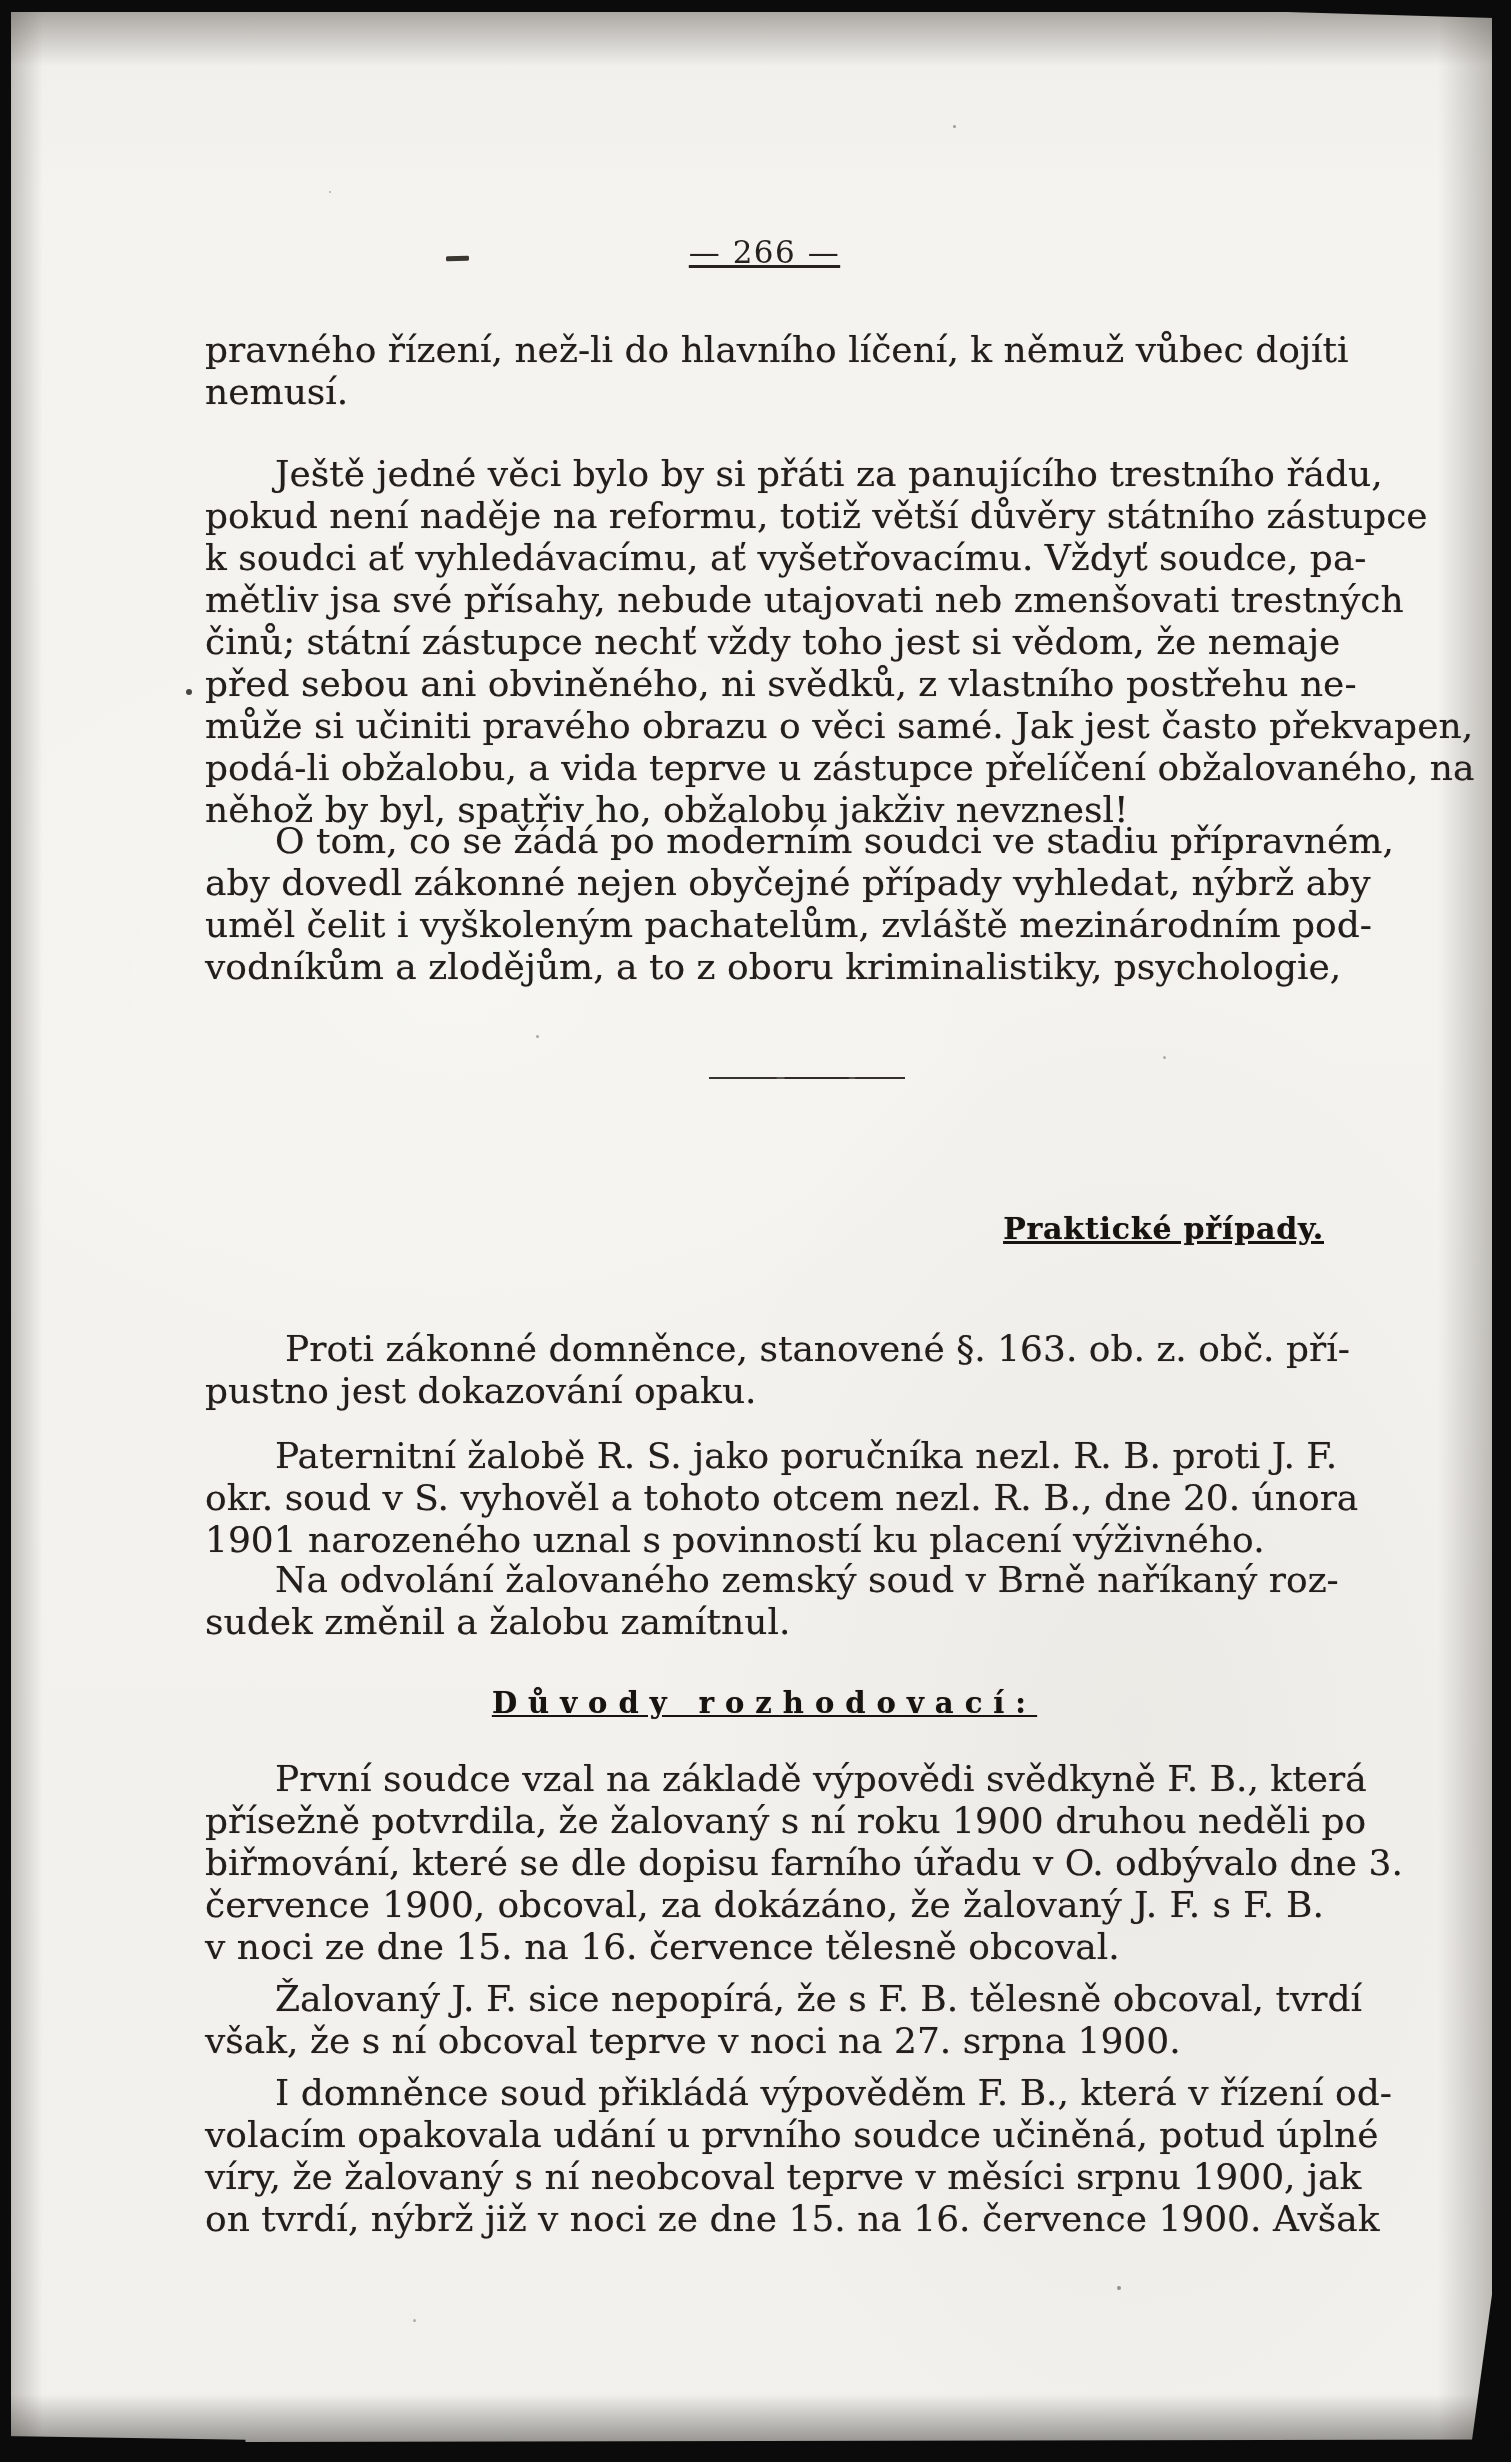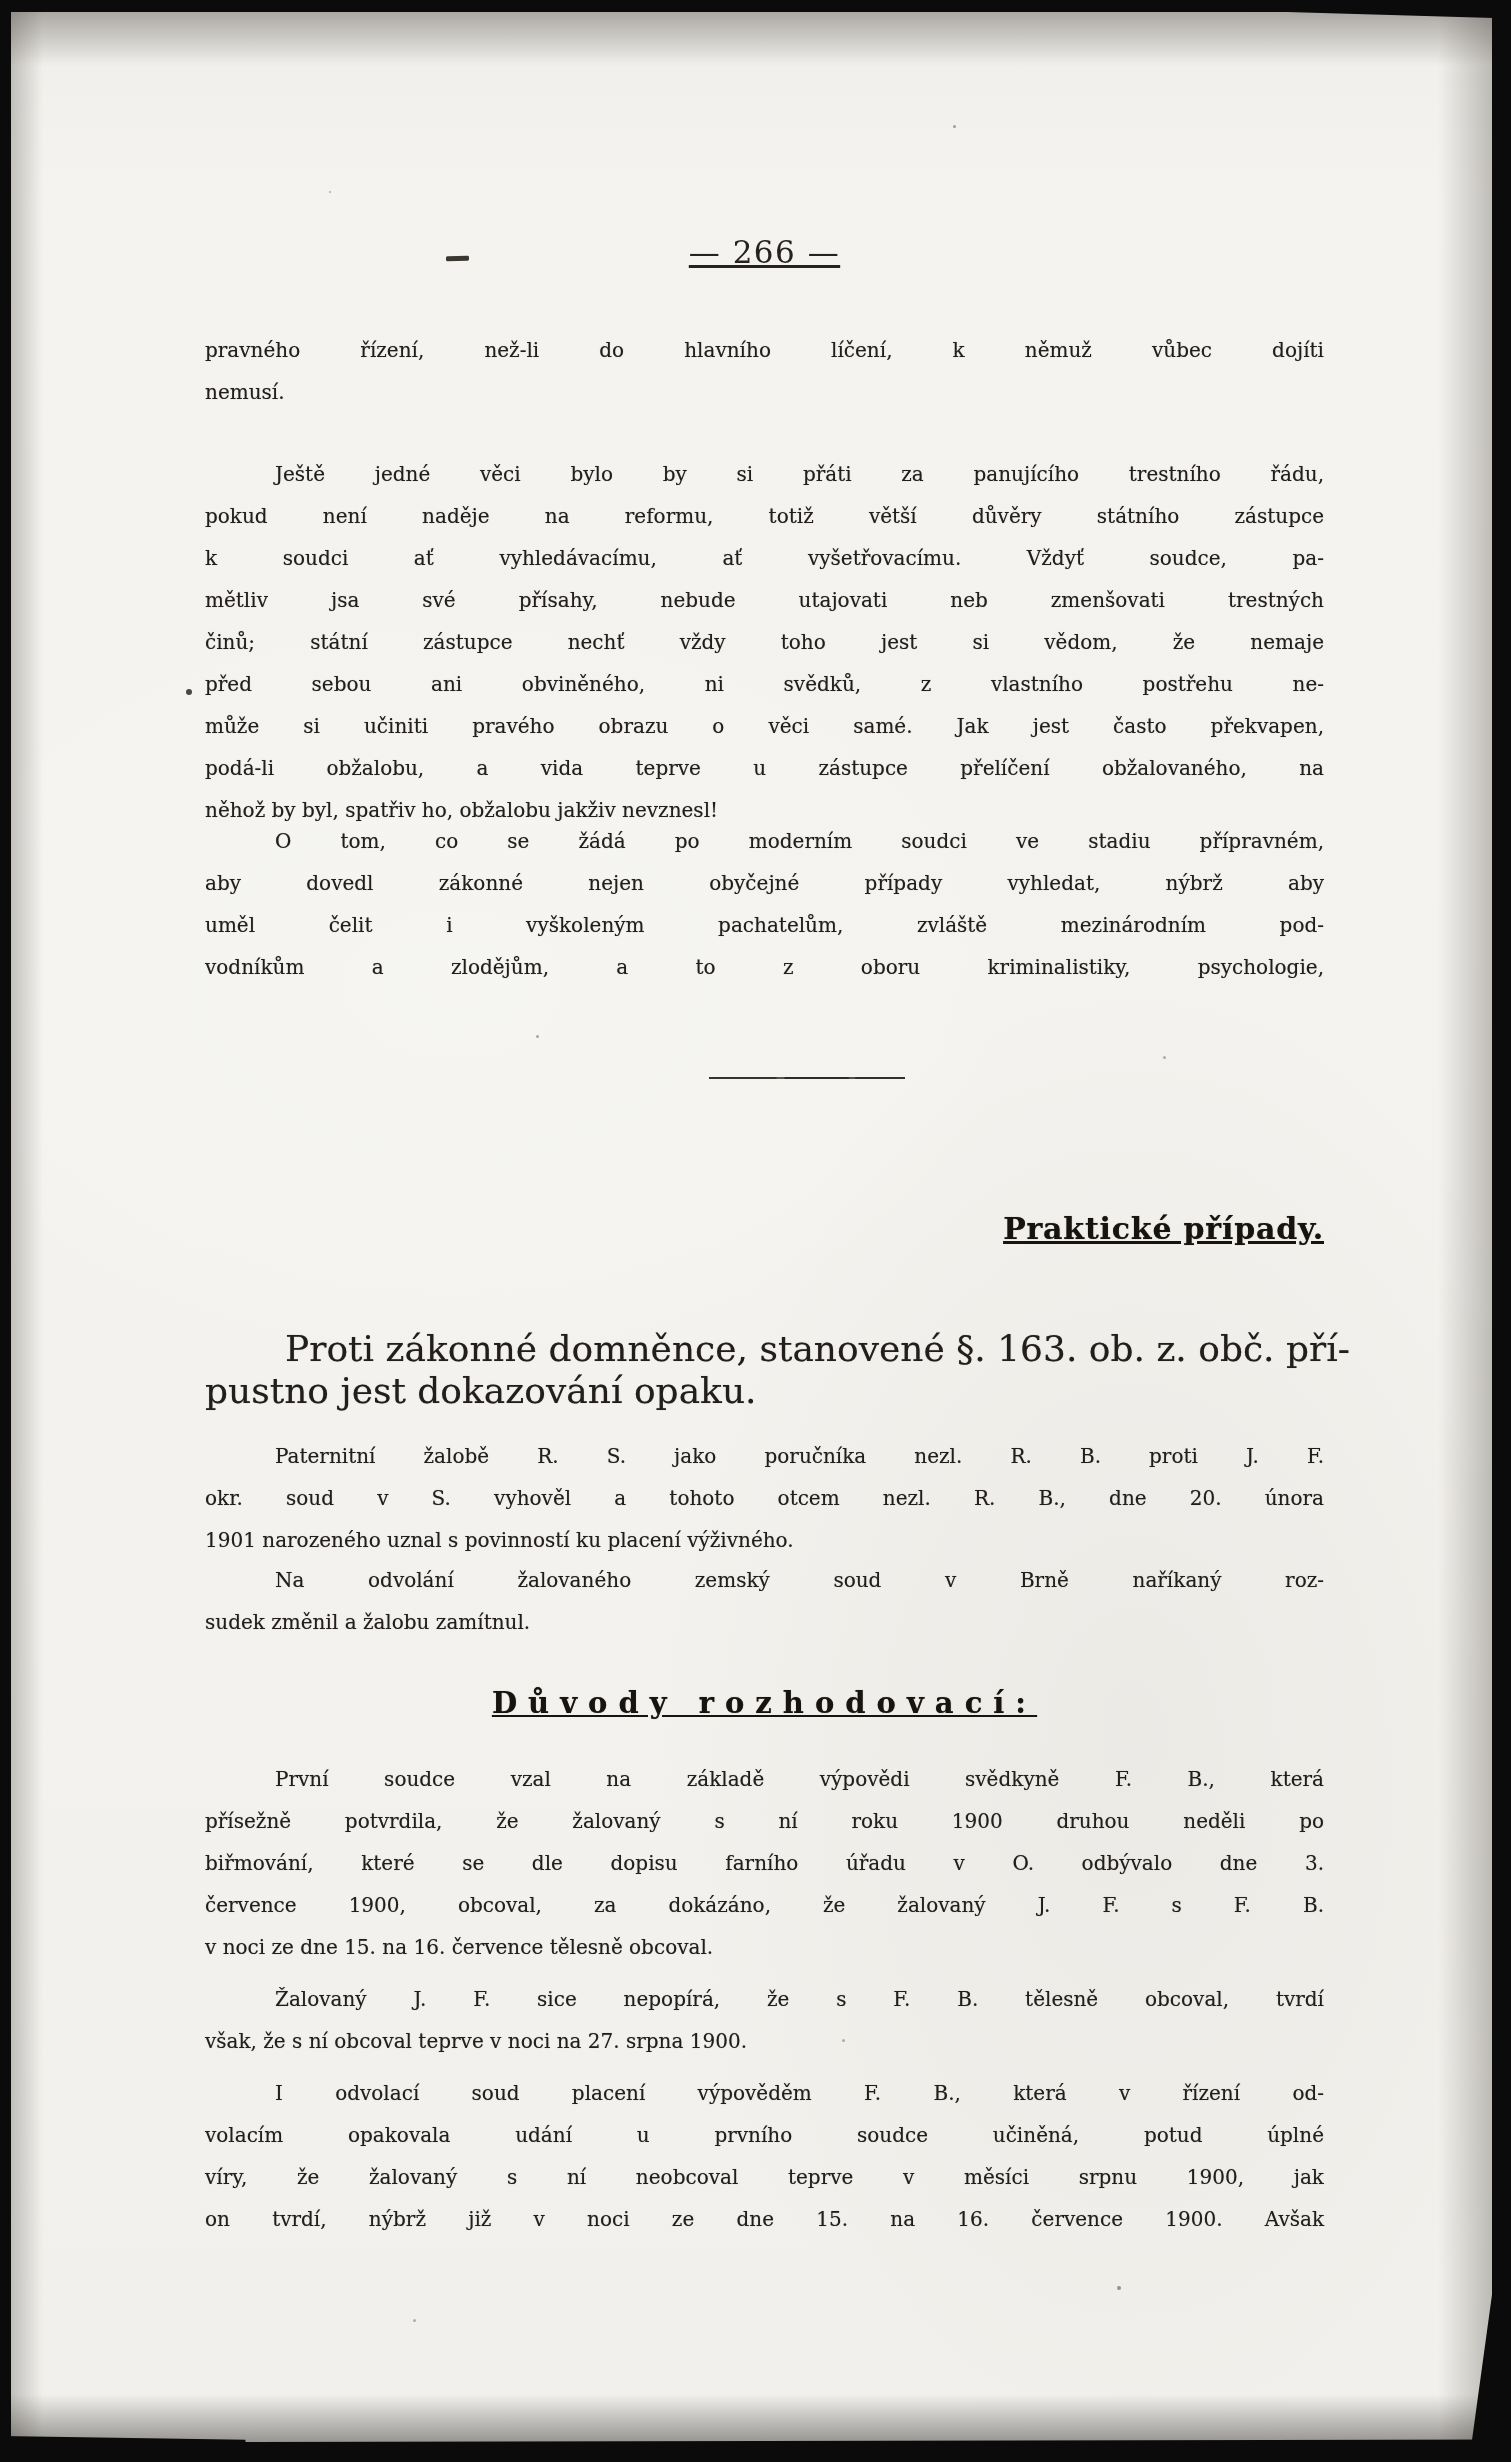--- a/index.html
+++ b/index.html
@@ -26,21 +26,21 @@
       background:linear-gradient(0deg,rgba(40,36,32,.45),rgba(40,36,32,0));}
   #bar-bottom{top:2441px;left:0;width:100%;height:23px;transform:rotate(-0.12deg);}
   #bar-bottom-fill{top:2453px;left:0;width:100%;height:10.7px;}
   #bar-bottom-bump{top:2436px;left:0;width:245px;height:31px;transform:rotate(0.9deg);transform-origin:left bottom;}
   
   .speck{position:absolute;background:rgba(30,27,24,.8);border-radius:50%;}
   #mark-dash{position:absolute;left:446px;top:256px;width:23px;height:4.6px;background:#3a3731;border-radius:1.5px;transform:rotate(-2deg);}
   
   .tl{position:absolute;left:205px;width:1119px;text-decoration:underline;}
   #page-number{top:234px;text-align:center;font-size:31px;line-height:37px;letter-spacing:1.5px;color:#262220;}
-  .para{position:absolute;left:205px;width:1119px;font-size:20px;line-height:42px;
+  .para{position:absolute;left:205px;width:1119px;font-size:36px;line-height:42px;
         text-shadow:0 0 0.8px rgba(20,17,14,.45);}
   .ln{text-align:justify;text-align-last:justify;height:42px;white-space:nowrap;}
   .ln.last{text-align-last:left;}
   .ln.ind{text-indent:70px;}
   #divider{position:absolute;left:709px;top:1077px;width:196px;height:2.3px;
       background:linear-gradient(90deg,#36332e 0 34%,#5a554e 35% 38%,#2e2b27 39% 71%,#56514a 72% 74%,#34312c 75% 100%);}
   #section-heading{top:1200px;text-align:right;font-size:30px;line-height:57px;font-weight:bold;
       color:#17140f;text-shadow:0 0 0.8px rgba(10,8,5,.6);letter-spacing:0.8px;padding-left:10.7px;box-sizing:border-box;}
   #case-heading{top:1327px;font-size:36px;line-height:44px;}
   #case-heading .ln.ind{text-indent:80px;}
@@ -134,20 +134,20 @@
     <div class="ln">července 1900, obcoval, za dokázáno, že žalovaný J. F. s F. B.</div>
     <div class="ln last">v noci ze dne 15. na 16. července tělesně obcoval.</div>
   </div>
 
   <div class="para" id="p7">
     <div class="ln ind">Žalovaný J. F. sice nepopírá, že s F. B. tělesně obcoval, tvrdí</div>
     <div class="ln last">však, že s ní obcoval teprve v noci na 27. srpna 1900.</div>
   </div>
 
   <div class="para" id="p8">
-    <div class="ln ind">I odvolací soud placení výpověděm F. B., která v řízení od-</div>
+    <div class="ln ind">I domněnce soud přikládá výpověděm F. B., která v řízení od-</div>
     <div class="ln">volacím opakovala udání u prvního soudce učiněná, potud úplné</div>
     <div class="ln">víry, že žalovaný s ní neobcoval teprve v měsíci srpnu 1900, jak</div>
     <div class="ln">on tvrdí, nýbrž již v noci ze dne 15. na 16. července 1900. Avšak</div>
   </div>
 
 </div>
 
 
 </body></html>

